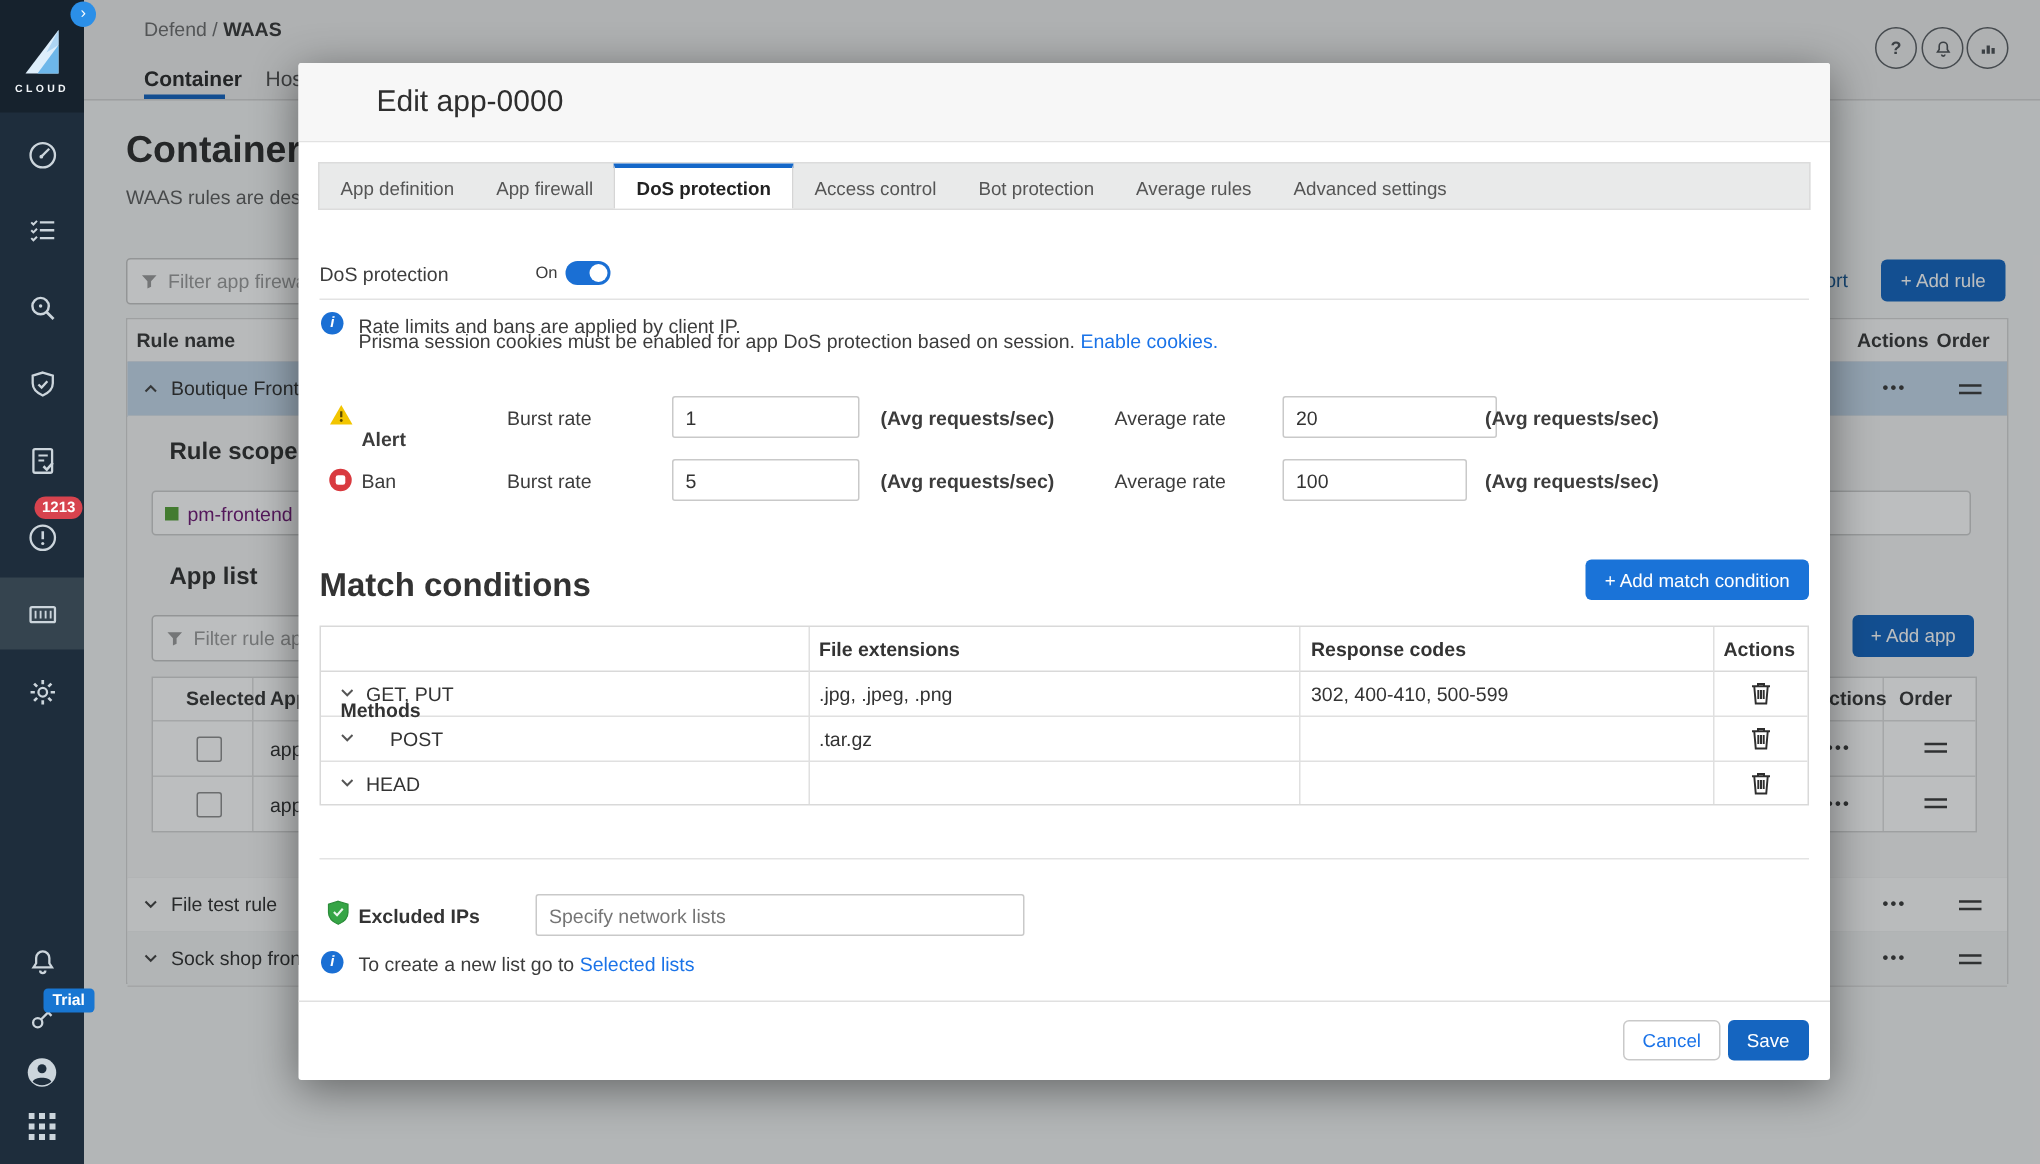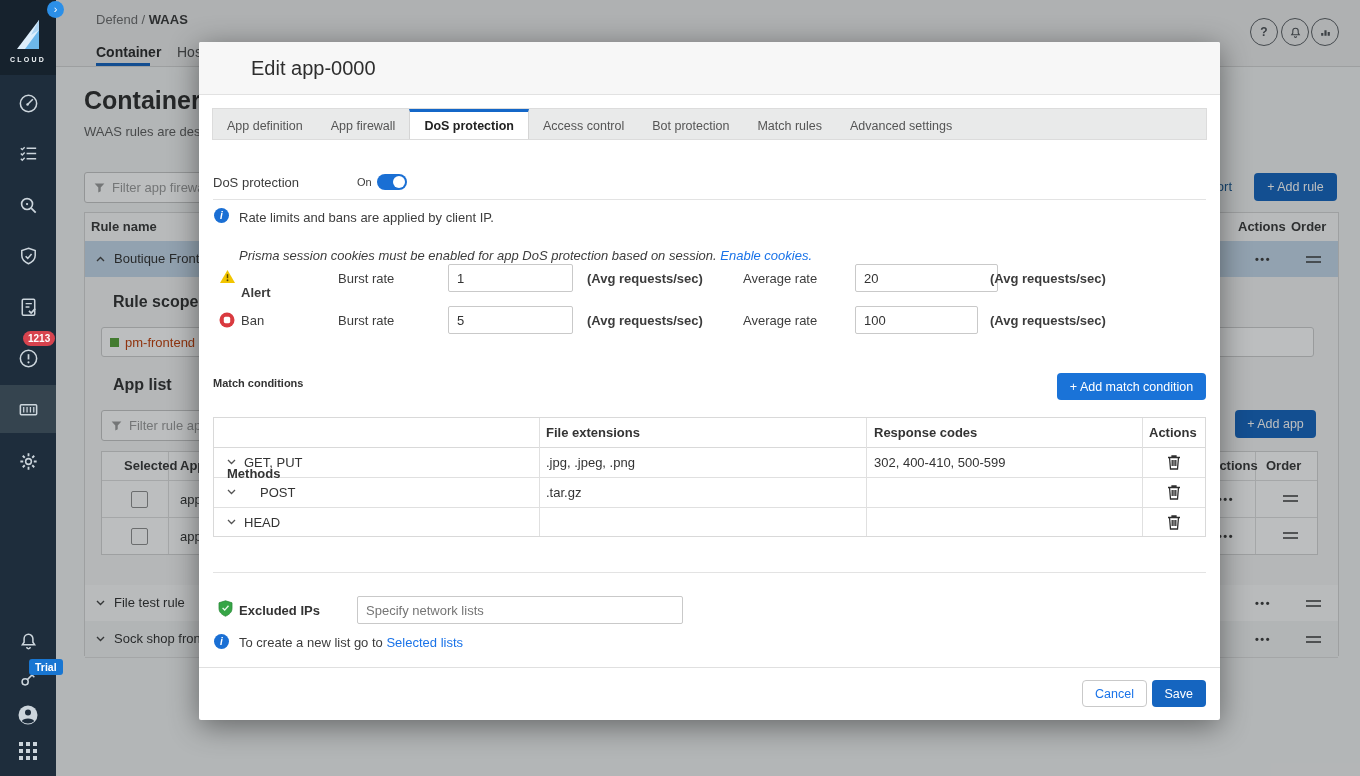--- a/index.html
+++ b/index.html
@@ -30,21 +30,21 @@
   .exportlbl{position:absolute;font-size:13px;color:#1a5a96;cursor:pointer;}
   .rtable{position:absolute;left:28px;top:212px;width:1253px;height:442px;border:1px solid #d6d6d6;background:#fff;}
   .rthead{position:absolute;left:0;top:0;right:0;height:28px;background:#fafafa;border-bottom:1px solid #d9d9d9;}
   .rth{position:absolute;top:6px;font-size:13px;font-weight:700;color:#3a3a3a;}
   .rrow-sel{position:absolute;left:0;top:28px;right:0;height:36px;background:#c5d8ea;border-bottom:1px solid #b3c6d8;}
   .rexp{position:absolute;left:0;top:64px;right:0;height:308px;background:#f5f6f6;border-bottom:1px solid #d9d9d9;}
   .rrow{position:absolute;left:0;right:0;height:36px;border-bottom:1px solid #dedede;background:#fbfbfb;}
   .rowlabel{font-size:13px;color:#333;white-space:nowrap;}
   .dots{font-size:11px;font-weight:700;color:#3c3c3c;letter-spacing:1.5px;cursor:pointer;}
   .h2{font-size:16px;font-weight:600;color:#333;}
-  .chip{display:inline-flex;align-items:center;gap:6px;font-size:13px;color:#c2410c;}
+  .chip{display:inline-flex;align-items:center;gap:6px;font-size:13px;color:#701a75;}
   .chipsq{width:9px;height:9px;background:#58a33a;display:inline-block;}
   .itable{position:absolute;background:#fff;border:1px solid #d6d6d6;}
   .vline{position:absolute;top:0;bottom:0;width:1px;background:#e0e0e0;}
   .hline{position:absolute;left:0;right:0;height:1px;background:#e0e0e0;}
   .cbx{position:absolute;width:15px;height:15px;border:1.5px solid #8f8f8f;border-radius:2px;background:#fff;cursor:pointer;}
   
   .overlay{position:absolute;left:56px;top:0;right:0;bottom:0;background:rgba(15,20,25,0.28);z-index:30;}
   .modal{position:absolute;left:199px;top:42px;width:1021px;height:678px;background:#fff;z-index:60;border-radius:2px;box-shadow:0 6px 30px rgba(0,0,0,0.45);}
   .mhead{position:absolute;left:0;top:0;right:0;height:52px;background:#f7f7f7;border-bottom:1px solid #e2e2e2;border-radius:2px 2px 0 0;}
   .mtitle{position:absolute;left:16px;top:0;line-height:52px;font-size:20px;color:#2e2e2e;margin-left:36px;}
@@ -296,33 +296,33 @@
     <div class="mhead">
       <div class="mtitle">Edit app-0000</div>
     </div>
 
     <div class="tabstrip">
       <div class="mtab">App definition</div>
       <div class="mtab">App firewall</div>
       <div class="mtab active">DoS protection</div>
       <div class="mtab">Access control</div>
       <div class="mtab">Bot protection</div>
-      <div class="mtab">Match rules</div>
+      <div class="mtab">Average rules</div>
       <div class="mtab">Advanced settings</div>
     </div>
 
     <div class="mlabel abs" style="left:14px;top:133px;">DoS protection</div>
     <span class="abs" style="left:158px;top:134px;font-size:11px;color:#3c3c3c;">On</span>
     <span class="toggle abs" style="left:178px;top:132px;"><span class="knob"></span></span>
 
     <div class="divider" style="top:157px;"></div>
 
     <span class="infoicon abs" style="left:15px;top:166px;">i</span>
     <div class="mlabel abs" style="left:40px;top:168px;">Rate limits and bans are applied by client IP.</div>
-    <div class="mlabel abs" style="left:40px;top:206px;font-style:italic;">
+    <div class="mlabel abs" style="left:40px;top:178px;">
       <span>Prisma session cookies must be enabled for app DoS protection based on session.</span>
       <span class="mlink">Enable cookies.</span>
     </div>
 
     
     <svg class="abs" style="left:20px;top:227px;" width="17" height="15" viewBox="0 0 17 15">
         <path d="M8.5 1 L16 14 H1 Z" fill="#f2c500"></path>
         <path d="M8.5 5.2v4" stroke="#5c4a00" stroke-width="1.5"></path>
         <circle cx="8.5" cy="11.3" r="0.95" fill="#5c4a00"></circle>
       </svg>
@@ -341,21 +341,21 @@
       </svg>
     <div class="mlabel abs" style="left:42px;top:271px;">Ban</div>
     <div class="mlabel abs" style="left:139px;top:271px;">Burst rate</div>
     <input class="ninput" style="left: 249px; top: 264px; width: 125px;" value="5">
     <div class="unit abs" style="left:388px;top:271px;">(Avg requests/sec)</div>
     <div class="mlabel abs" style="left:544px;top:271px;">Average rate</div>
     <input class="ninput" style="left: 656px; top: 264px; width: 123px;" value="100">
     <div class="unit abs" style="left:791px;top:271px;">(Avg requests/sec)</div>
 
     
-    <div class="abs" style="left:14px;top:335px;font-size:11px;font-weight:600;color:#333;">Match conditions</div>
+    <div class="abs" style="left:14px;top:335px;font-size:22px;font-weight:600;color:#333;">Match conditions</div>
     <button class="bluebtn" style="left:858px;top:331px;width:149px;height:27px;background:#1a73d8;position:absolute;">+ Add match condition</button>
 
     <div class="mtable">
       <div class="hline" style="top:29px;background:#d9d9d9;"></div>
       <div class="hline" style="top:59px;"></div>
       <div class="hline" style="top:89px;"></div>
       <div class="vline" style="left:325px;"></div>
       <div class="vline" style="left:652px;"></div>
       <div class="vline" style="left:928px;"></div>
       <div class="mth" style="left:13px;margin-top:41px;">Methods</div>

